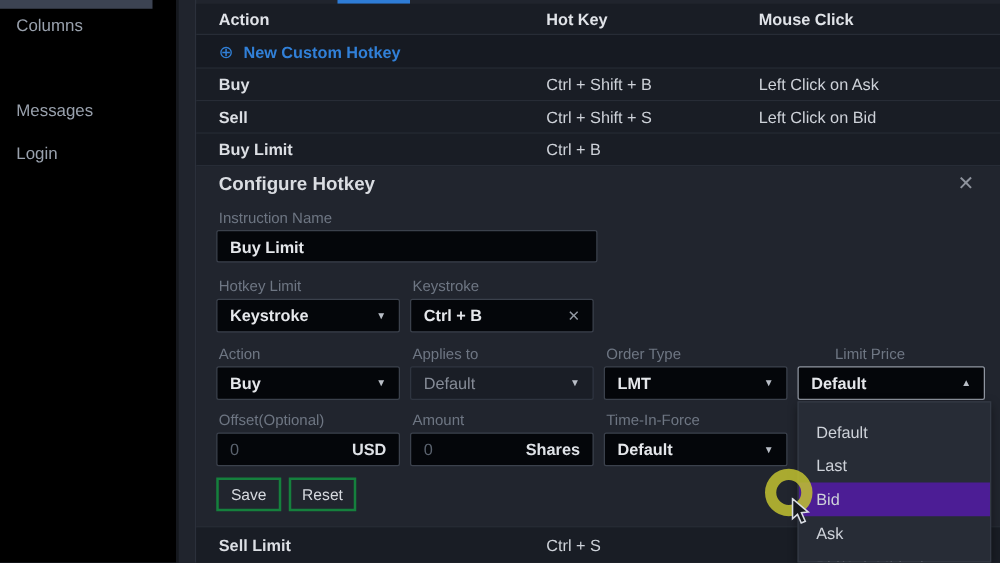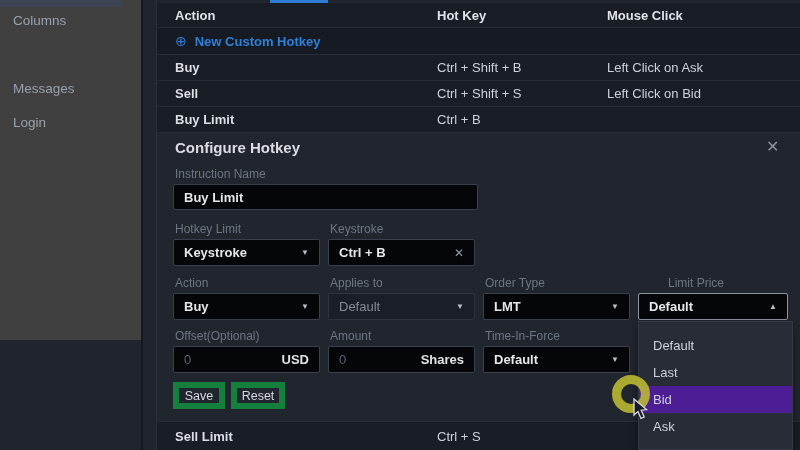--- a/index.html
+++ b/index.html
@@ -5,21 +5,21 @@
   * { margin:0; padding:0; box-sizing:border-box; }
   html,body { width:800px; height:450px; }
   body {
     position:relative; overflow:hidden;
     background:#20242d; font-family:"Liberation Sans", sans-serif;
     color:#d4d7dd;
   }
   .abs { position:absolute; }
 
   
-  .sidebar { left:0; top:0; width:141px; height:340px; background:#404040; }
+  .sidebar { left:0; top:0; width:141px; height:450px; background:#000000; }
   .sidebar-remnant { left:0; top:0; width:122px; height:7px; background:#3c4352; }
   .sidebar-item { left:0; width:141px; height:24px; line-height:24px;
     padding-left:13px; font-size:13.5px; color:#99a1ad; cursor:default; }
   .side-divider { left:141px; top:0; width:2px; height:450px; background:#15181e; }
   .table-left-border { left:156px; top:0; width:1px; height:450px; background:#2b303b; }
 
   
   .row { left:157px; width:643px; background:#191d25; border-bottom:1px solid #272c36; }
   .cell { position:absolute; top:0; height:100%; display:flex; align-items:center; font-size:13px; }
   .c-action { left:18px; font-weight:700; color:#dcdfe4; }
@@ -43,21 +43,21 @@
     font-size:13px; font-weight:700; color:#e5e7eb;
   }
   .fld .spacer { flex:1; }
   .arrow { font-size:8px; color:#b9bec7; }
   .clear-x { font-size:12px; color:#9298a2; font-weight:400; cursor:pointer; }
   .fld-disabled { background:#1a1e26; border-color:#2f3540; color:#868c97; font-weight:400; }
   .fld-open { border-color:#8f95a0; }
   .placeholder { color:#5a626e; font-weight:400; }
   .suffix { color:#dfe2e7; font-weight:700; }
   .btn {
-    height:27px; background:transparent; border:6px solid #15803d; border-radius:0;
+    height:27px; background:transparent; border:2px solid #15803d; border-radius:0;
     color:#d6d9df; font-size:12.5px; font-family:"Liberation Sans", sans-serif;
     display:flex; align-items:center; justify-content:center; cursor:pointer;
   }
 
   
   .menu { left:638px; top:321px; width:155px; height:129px; background:#272c36;
     border:1px solid #343a45; box-shadow:0 3px 8px rgba(0,0,0,.45); overflow:hidden; z-index:20; }
   .menu-opt { position:absolute; left:0; width:100%; height:27px; line-height:27px;
     padding-left:14px; font-size:13px; color:#ced2d9; cursor:pointer; }
   .menu-opt.hl { background:#4c1d95; }

